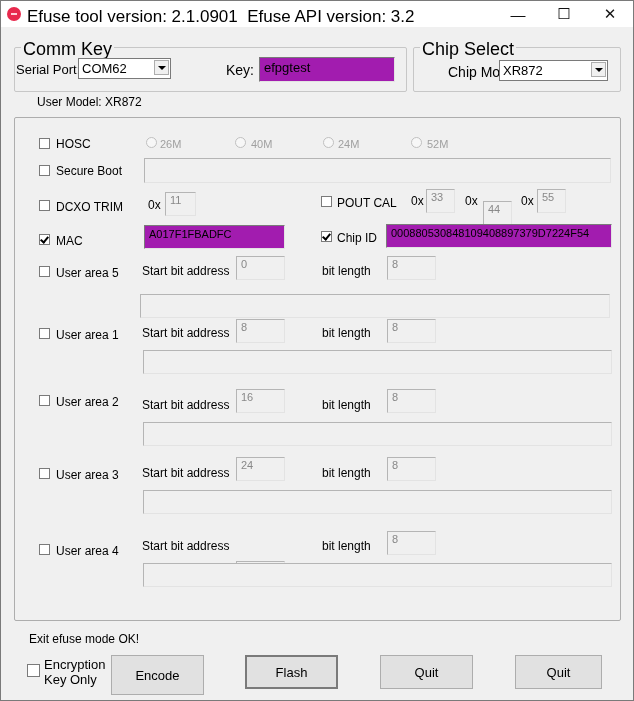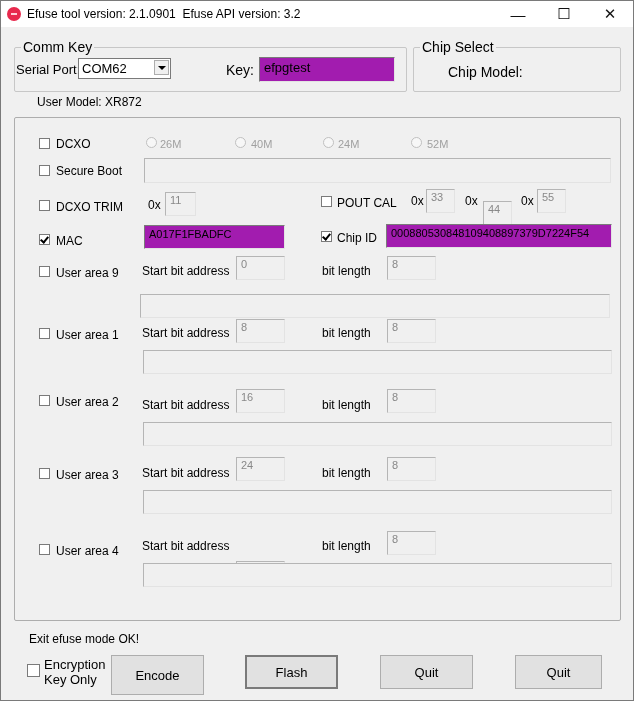--- a/index.html
+++ b/index.html
@@ -1,25 +1,25 @@
 <!DOCTYPE html>
 <html><head>
 <meta charset="utf-8">
 <style>
   html,body{margin:0;padding:0;}
   body{width:634px;height:701px;position:relative;background:#f0f0f0;font-family:"Liberation Sans",sans-serif;font-size:12px;color:#000;overflow:hidden;}
   .window{position:absolute;left:0;top:0;width:632px;height:699px;border:1px solid #7a7a7a;background:#f0f0f0;}
   .titlebar{position:absolute;left:0;top:0;width:632px;height:26px;background:#fff;}
   .app-icon{position:absolute;left:6px;top:6px;width:14px;height:14px;border-radius:50%;background:#e8294d;}
   .app-icon::after{content:"";position:absolute;left:4px;top:6px;width:6px;height:2px;background:#ffd0d8;}
-  .title{position:absolute;left:26px;top:6px;font-size:12px;color:#000;white-space:pre;}
+  .title{position:absolute;left:26px;top:6px;font-size:17px;color:#000;white-space:pre;}
   .wbtn{position:absolute;top:0;width:46px;height:26px;display:flex;align-items:center;justify-content:center;color:#111;font-size:15px;}
   .abs{position:absolute;white-space:nowrap;}
   .group{position:absolute;border:1px solid #c7c7c7;border-radius:2px;}
-  .legend{position:absolute;background:#f0f0f0;padding:0 2px;font-size:14px;}
+  .legend{position:absolute;background:#f0f0f0;padding:0 2px;font-size:18px;}
   .txt{position:absolute;background:#a21caf;border:1px solid #7a7a7a;border-right-color:#e3e3e3;border-bottom-color:#e3e3e3;box-sizing:border-box;padding:2px 4px;font-size:12px;}
   .txt.dis{background:#f0f0f0;color:#888;border-color:#b5b5b5 #e3e3e3 #e3e3e3 #b5b5b5;font-size:11px;padding:1px 4px;}
   .combo{position:absolute;background:#fff;border:1px solid #7a7a7a;box-sizing:border-box;font-size:13px;padding:2px 3px;}
   .combo .arrow{position:absolute;right:1px;top:1px;width:15px;height:15px;background:#f0f0f0;border:1px solid #adadad;box-sizing:border-box;}
   .combo .arrow::after{content:"";position:absolute;left:3px;top:5px;border-left:4px solid transparent;border-right:4px solid transparent;border-top:4px solid #000;}
   .cb{position:absolute;width:11px;height:11px;background:#fff;border:1px solid #7a7a7a;box-sizing:border-box;}
   .cb.checked::after{content:"";position:absolute;left:2px;top:0px;width:3px;height:6px;border-right:2px solid #000;border-bottom:2px solid #000;transform:rotate(40deg);}
   .radio{position:absolute;width:11px;height:11px;border-radius:50%;border:1px solid #c0c0c0;box-sizing:border-box;background:#f7f7f7;}
   .lbl{position:absolute;white-space:nowrap;font-size:12px;}
   .lbl.gray{color:#a0a0a0;font-size:11px;}
@@ -44,27 +44,31 @@
   <div class="combo" style="left:77px;top:57px;width:93px;height:21px;">
     <span>COM62</span>
     <span class="arrow"></span>
   </div>
   <div class="abs" style="left:225px;top:61px;font-size:14px;">Key:</div>
   <div class="txt" style="left:258px;top:56px;width:136px;height:25px;font-size:13px;">efpgtest</div>
 
   <div class="group" style="left:412px;top:46px;width:206px;height:43px;"></div>
   <div class="legend" style="left:419px;top:38px;">Chip Select</div>
   <div class="abs" style="left:447px;top:63px;font-size:14px;">Chip Model:</div>
+  <div class="combo" style="left:498px;top:59px;width:109px;height:21px;">
+    <span>XR872</span>
+    <span class="arrow"></span>
+  </div>
 
   <div class="abs" style="left:36px;top:94px;font-size:12px;">User Model: XR872</div>
 
   <div class="group" style="left:13px;top:116px;width:605px;height:502px;border-color:#adadad;"></div>
 
   <div class="cb" style="left:38px;top:137px;"></div>
-  <div class="lbl" style="left:55px;top:136px;">DCXO</div>
+  <div class="lbl" style="left:55px;top:136px;">HOSC</div>
   <div class="radio" style="left:145px;top:136px;"></div>
   <div class="lbl gray" style="left:159px;top:137px;">26M</div>
   <div class="radio" style="left:234px;top:136px;"></div>
   <div class="lbl gray" style="left:250px;top:137px;">40M</div>
   <div class="radio" style="left:322px;top:136px;"></div>
   <div class="lbl gray" style="left:337px;top:137px;">24M</div>
   <div class="radio" style="left:410px;top:136px;"></div>
   <div class="lbl gray" style="left:426px;top:137px;">52M</div>
 
   <div class="cb" style="left:38px;top:164px;"></div>
@@ -87,21 +91,21 @@
 
   <div class="cb checked" style="left:38px;top:233px;"></div>
   <div class="lbl" style="left:55px;top:233px;">MAC</div>
   <div class="txt" style="left:143px;top:224px;width:141px;height:24px;font-size:11px;">A017F1FBADFC</div>
 
   <div class="cb checked" style="left:320px;top:230px;"></div>
   <div class="lbl" style="left:336px;top:230px;">Chip ID</div>
   <div class="txt" style="left:385px;top:223px;width:226px;height:24px;font-size:11px;">000880530848109408897379D7224F54</div>
 
   <div class="cb" style="left:38px;top:265px;"></div>
-  <div class="lbl" style="left:55px;top:265px;">User area 9</div>
+  <div class="lbl" style="left:55px;top:265px;">User area 5</div>
   <div class="lbl" style="left:141px;top:263px;">Start bit address</div>
   <div class="txt dis" style="left:235px;top:255px;width:49px;height:24px;">0</div>
   <div class="lbl" style="left:321px;top:263px;">bit length</div>
   <div class="txt dis" style="left:386px;top:255px;width:49px;height:24px;">8</div>
   <div class="txt dis" style="left:139px;top:293px;width:470px;height:24px;"></div>
 
   <div class="cb" style="left:38px;top:327px;"></div>
   <div class="lbl" style="left:55px;top:327px;">User area 1</div>
   <div class="lbl" style="left:141px;top:325px;">Start bit address</div>
   <div class="txt dis" style="left:235px;top:318px;width:49px;height:24px;">8</div>

